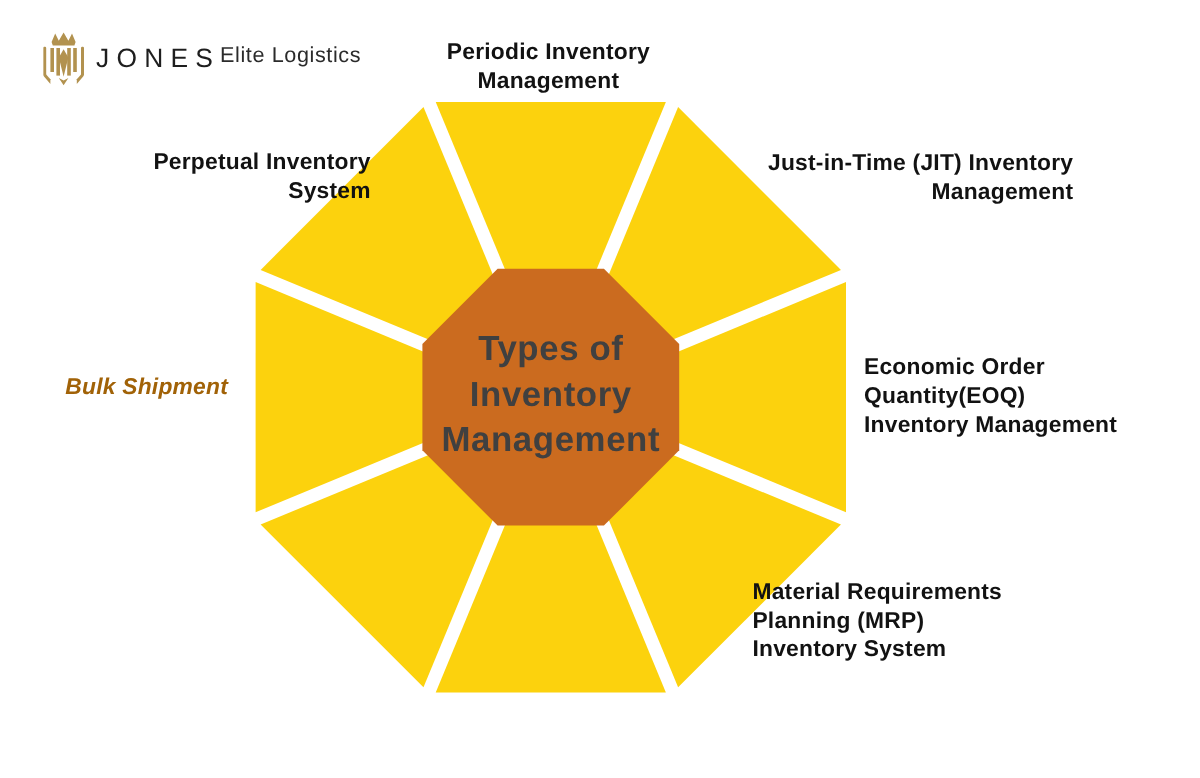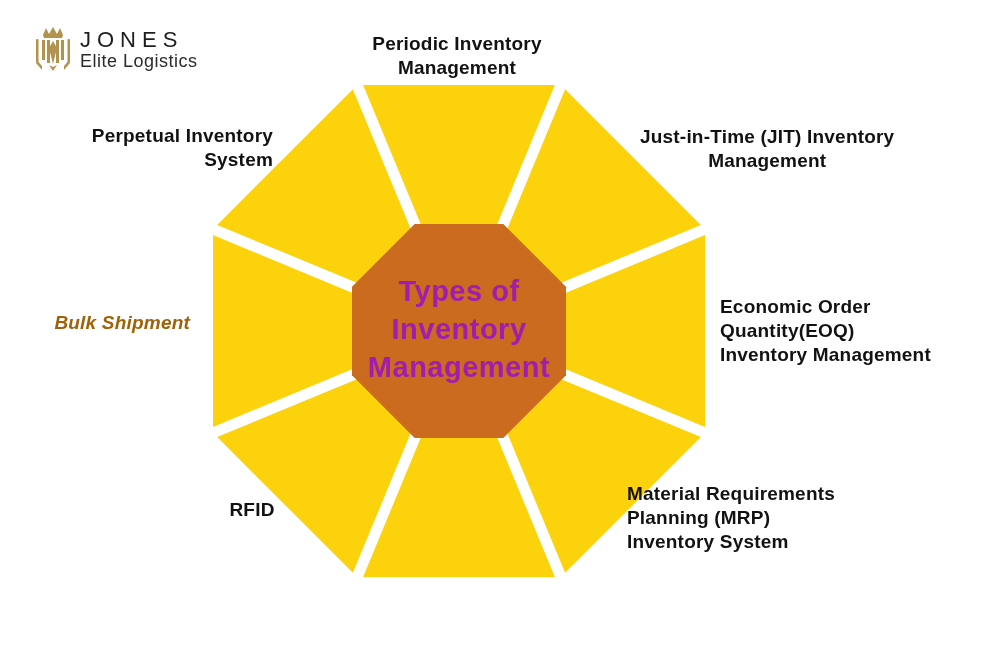--- a/index.html
+++ b/index.html
@@ -2,37 +2,37 @@
 <html><head>
 <meta charset="utf-8">
 <style>
   html,body{margin:0;padding:0;background:#fff;}
   .canvas{
     position:relative;width:1000px;height:648px;background:#ffffff;overflow:hidden;
     font-family:"Liberation Sans", sans-serif;
   }
   
   .logo{position:absolute;left:36px;top:26px;display:flex;align-items:center;gap:10px;}
-  .logo-text{display:flex;flex-direction:column;}
+  .logo-text{display:flex;flex-direction:row;}
   .brand{font-size:22px;letter-spacing:6px;color:#1e1e1e;font-weight:400;line-height:24px;}
   .tagline{font-size:18px;color:#2b2b2b;font-weight:400;line-height:18px;letter-spacing:0.5px;}
   
   .diagram-svg{position:absolute;left:0;top:0;}
   .center-title{
     position:absolute;left:309px;top:272px;width:300px;text-align:center;
     color:#ffffff;font-size:29px;line-height:38px;font-weight:800;white-space:pre-line;
     letter-spacing:0.5px;
   }
   
   .lbl{
     position:absolute;font-weight:800;font-size:19px;line-height:24px;color:#121212;
     white-space:pre-line;letter-spacing:0.2px;
   }
   #lbl-periodic{left:307px;top:32px;width:300px;text-align:center;}
-  #lbl-jit{left:640px;top:125px;text-align:center;}
+  #lbl-jit{left:640px;top:125px;text-align:right;}
   #lbl-eoq{left:720px;top:295px;text-align:left;}
   #lbl-mrp{left:627px;top:482px;text-align:left;}
   #lbl-barcode{left:307px;top:594px;width:300px;text-align:center;}
   #lbl-rfid{left:172px;top:498px;width:160px;text-align:center;}
   #lbl-bulk{left:0;top:311px;width:190px;text-align:right;}
   #lbl-perpetual{left:0;top:124px;width:273px;text-align:right;}
 </style>
 </head>
 <body>
 
@@ -45,37 +45,36 @@
         <polygon points="563.0,293.9 563.0,368.1 705.0,426.9 705.0,235.1" fill="#FCD20D"></polygon>
         <polygon points="558.8,378.3 506.3,430.8 565.1,572.8 700.8,437.1" fill="#FCD20D"></polygon>
         <polygon points="496.1,435.0 421.9,435.0 363.1,577.0 554.9,577.0" fill="#FCD20D"></polygon>
         <polygon points="411.7,430.8 359.2,378.3 217.2,437.1 352.9,572.8" fill="#FCD20D"></polygon>
         <polygon points="355.0,368.1 355.0,293.9 213.0,235.1 213.0,426.9" fill="#FCD20D"></polygon>
         <polygon points="359.2,283.7 411.7,231.2 352.9,89.2 217.2,224.9" fill="#FCD20D"></polygon>
       </g>
     <polygon id="center-octagon" points="566.0,286.7 503.3,224.0 414.7,224.0 352.0,286.7 352.0,375.3 414.7,438.0 503.3,438.0 566.0,375.3" fill="#CB6B1F"></polygon>
   </svg>
 
-  <div class="center-title" style="color: #a21caf;">Types of
+  <div class="center-title" style="color: #404040;">Types of
 Inventory
 Management</div>
 
   <div class="lbl" id="lbl-periodic" style="color: rgb(18, 18, 18);">Periodic Inventory
 Management</div>
   <div class="lbl" id="lbl-jit" style="color: rgb(18, 18, 18);">Just-in-Time (JIT) Inventory
 Management</div>
   <div class="lbl" id="lbl-eoq" style="color: rgb(18, 18, 18);">Economic Order
 Quantity(EOQ)
 Inventory Management</div>
   <div class="lbl" id="lbl-mrp" style="color: rgb(18, 18, 18);">Material Requirements
 Planning (MRP)
 Inventory System</div>
-  <div class="lbl" id="lbl-rfid" style="color: rgb(18, 18, 18);">RFID</div>
   <div class="lbl" id="lbl-bulk" style="color: #a16207; font-style: italic;">Bulk Shipment</div>
-  <div class="lbl" id="lbl-perpetual" style="color: rgb(18, 18, 18);">Perpetual Inventory
+  <div class="lbl" id="lbl-perpetual" style="color: rgb(18, 18, 18); margin-left: 36px;">Perpetual Inventory
 System</div>
 
   <div class="logo">
     <svg width="34" height="46" viewBox="0 0 34 46" aria-hidden="true">
       <g id="crest" fill="#B2924F">
 
         <path d="M7 9 L10 2 L13 8 L17 1 L21 8 L24 2 L27 9 L26 12 L8 12 Z"></path>
 
         <rect x="0" y="13" width="2.5" height="24" rx="1"></rect>
         <rect x="31.5" y="13" width="2.5" height="24" rx="1"></rect>

